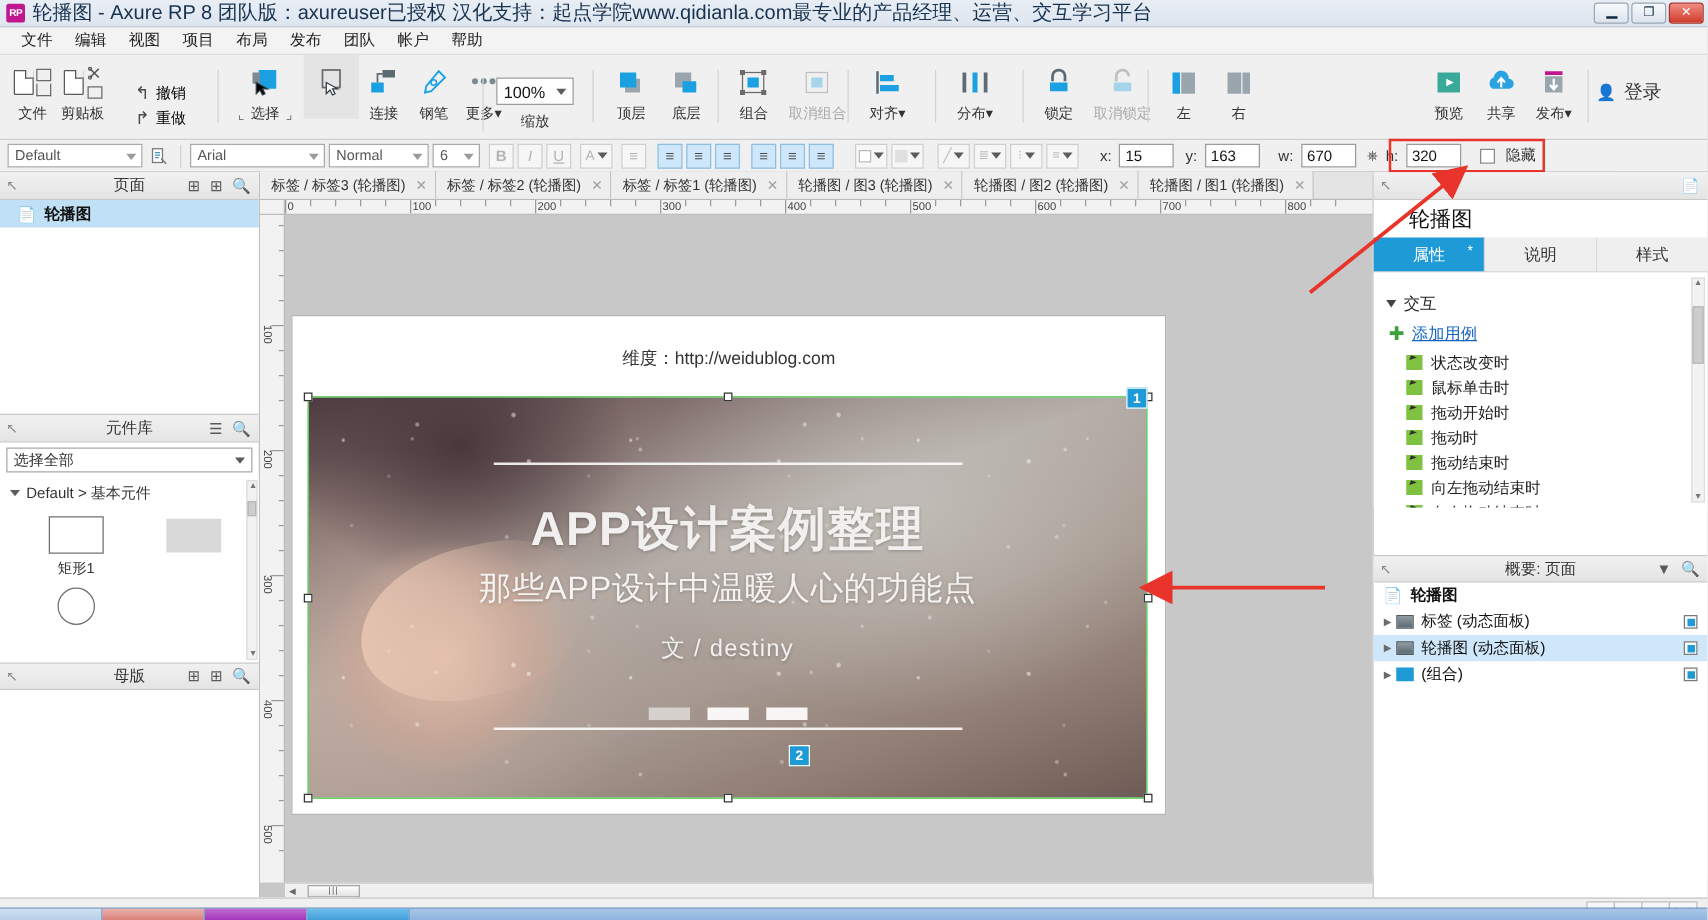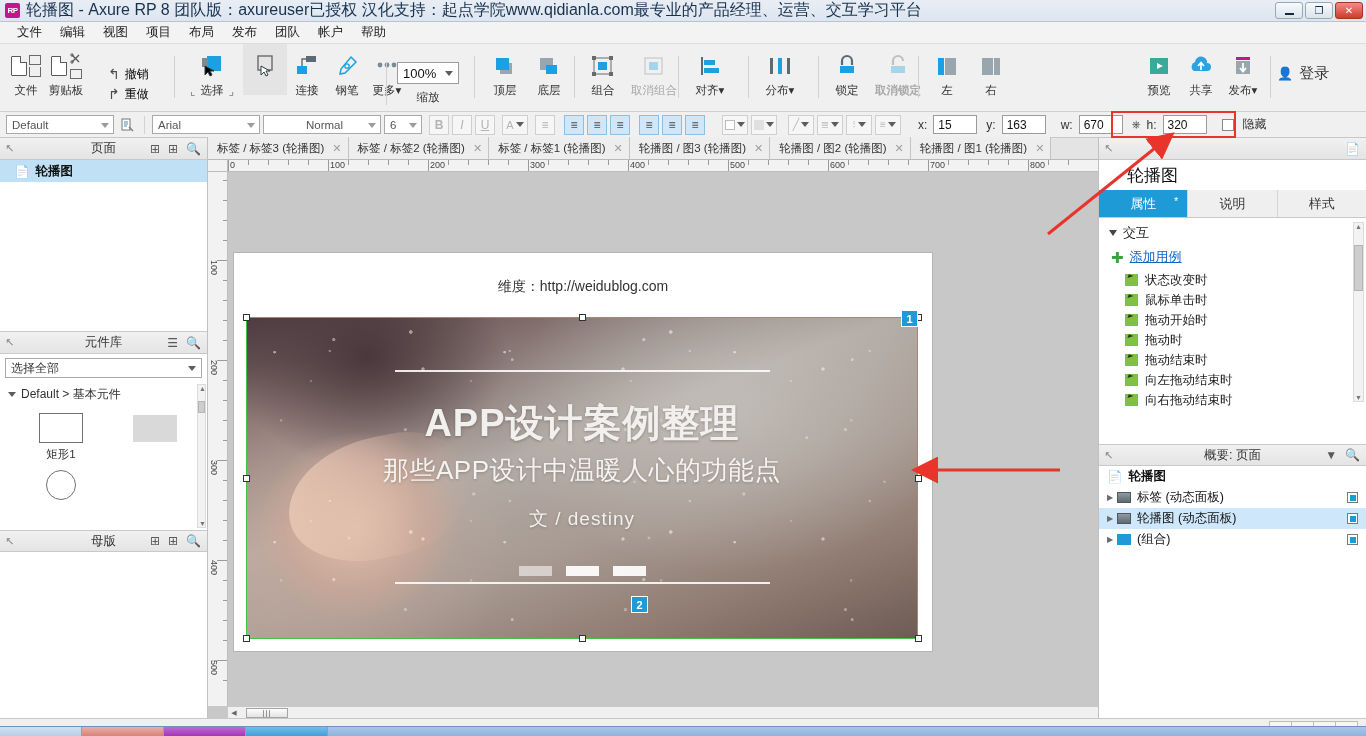--- a/index.html
+++ b/index.html
@@ -284,21 +284,21 @@
   .insp-title { height:30px; display:flex; align-items:center; padding-left:28px;
      font-size:17px; color:#111; background:#fff; }
   .insp-num { position:absolute; left:14px; top:172px; font-size:10px; color:#888; }
   .tabrow { display:flex; height:28px; border-bottom:1px solid #c8c8c8; }
   .itab { flex:1; display:flex; align-items:center; justify-content:center;
      font-size:13px; color:#333; background:#efefef; border-right:1px solid #d5d5d5;
      position:relative; }
   .itab.active { background:#1e9ad6; color:#fff; }
   .itab .star { position:absolute; right:9px; top:5px; font-size:11px; }
   .insp-body { position:relative; height:188px; overflow:hidden; background:#fff; }
-  .sect-hdr { display:flex; align-items:center; gap:6px; padding:6px 0 4px 10px;
+  .sect-hdr { display:flex; align-items:center; gap:6px; padding:16px 0 4px 10px;
      font-size:13px; color:#222; }
   .chev { width:0;height:0;border-left:4.5px solid transparent;border-right:4.5px solid transparent;
      border-top:6px solid #444; }
   .addcase { display:flex; align-items:center; gap:6px; padding:2px 0 4px 12px; }
   .plus { color:#3aa33a; font-size:15px; font-weight:bold; line-height:1; }
   .addcase .lnk { color:#1565c0; font-size:13px; text-decoration:underline; }
   .evrow { display:flex; align-items:center; gap:7px; padding:1.5px 0 1.5px 26px;
      font-size:12.5px; color:#222; }
   .evicon { width:13px; height:12px; background:#7fc241; position:relative; }
   .evicon:after { content:""; position:absolute; left:3px; top:1px; width:0;height:0;
@@ -554,21 +554,21 @@
       <div class="vsep"></div>
       <div class="tbtn" style="min-width:44px;">
         <div class="glyph">
           <svg width="24" height="24" viewBox="0 0 24 24">
             <path d="M7 11 L7 7 A5 5 0 0 1 17 7 L17 11" fill="none" stroke="#5c6b73" stroke-width="2.2"></path>
             <rect x="5" y="12" width="14" height="7" fill="#1ba1e2"></rect>
           </svg>
         </div>
         <div class="lbl">锁定</div>
       </div>
-      <div class="tbtn dim" style="min-width:58px;font-weight:bold;">
+      <div class="tbtn dim" style="min-width:58px;">
         <div class="glyph">
           <svg width="24" height="24" viewBox="0 0 24 24" opacity="0.35">
             <path d="M7 11 L7 7 A5 5 0 0 1 17 7" fill="none" stroke="#5c6b73" stroke-width="2.2"></path>
             <rect x="5" y="12" width="14" height="7" fill="#1ba1e2"></rect>
           </svg>
         </div>
         <div class="lbl">取消锁定</div>
       </div>
     </div>
 
@@ -641,21 +641,21 @@
           <rect x="2" y="1" width="8" height="11" fill="#fff" stroke="#777"></rect>
           <path d="M4 4h4M4 6h4M4 8h3" stroke="#4a90c2" stroke-width="1"></path>
           <path d="M9 9 L13 13" stroke="#777" stroke-width="1.3"></path>
         </svg>
     </div>
     <div class="vsep" style="height:18px;margin:0 4px;"></div>
     <div class="combo" style="width:108px;">
       <span>Arial</span>
       <span class="carat"></span>
     </div>
-    <div class="combo" style="width:118px;justify-content:center;">
+    <div class="combo" style="width:80px;">
       <span>Normal</span>
       <span class="carat"></span>
     </div>
     <div class="combo" style="width:38px;">
       <span>6</span>
       <span class="carat"></span>
     </div>
     <div class="fbtn box" style="margin-left:4px;font-weight:bold;">B</div>
     <div class="fbtn box" style="font-style:italic;">I</div>
     <div class="fbtn box" style="text-decoration:underline;">U</div>

